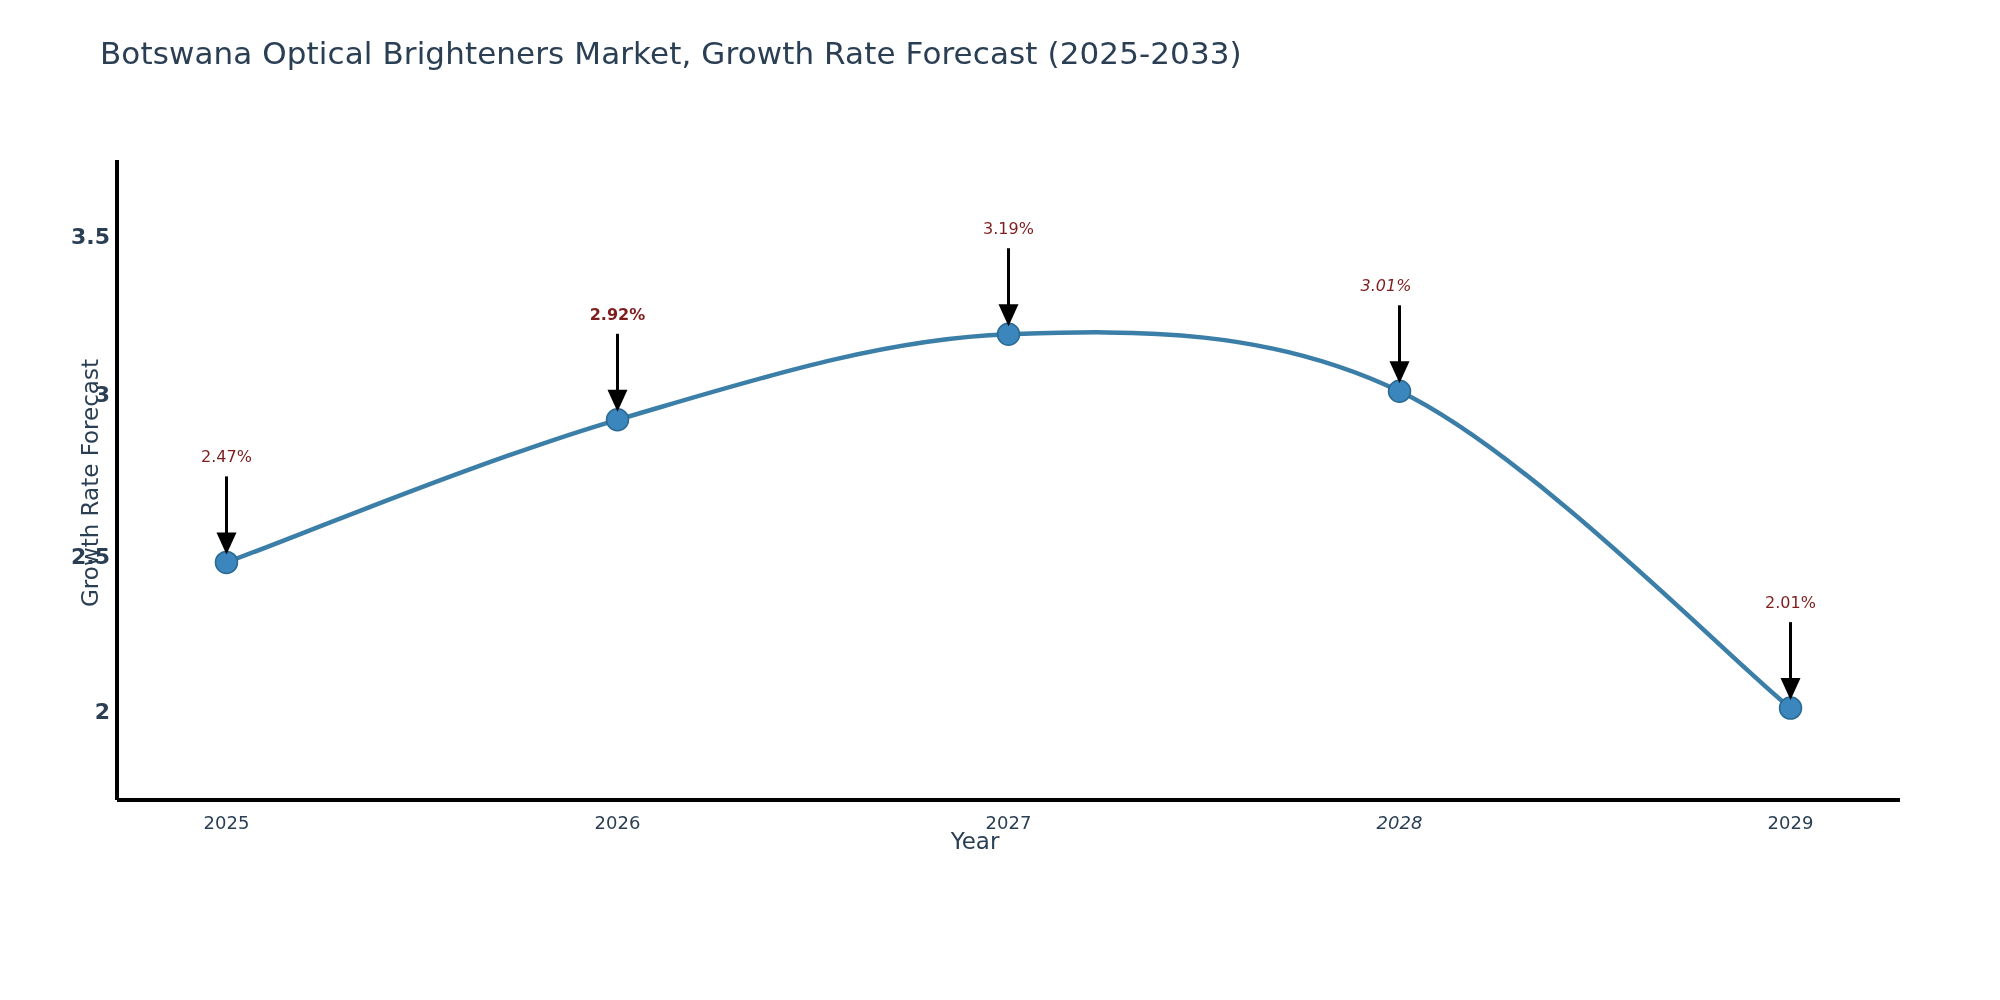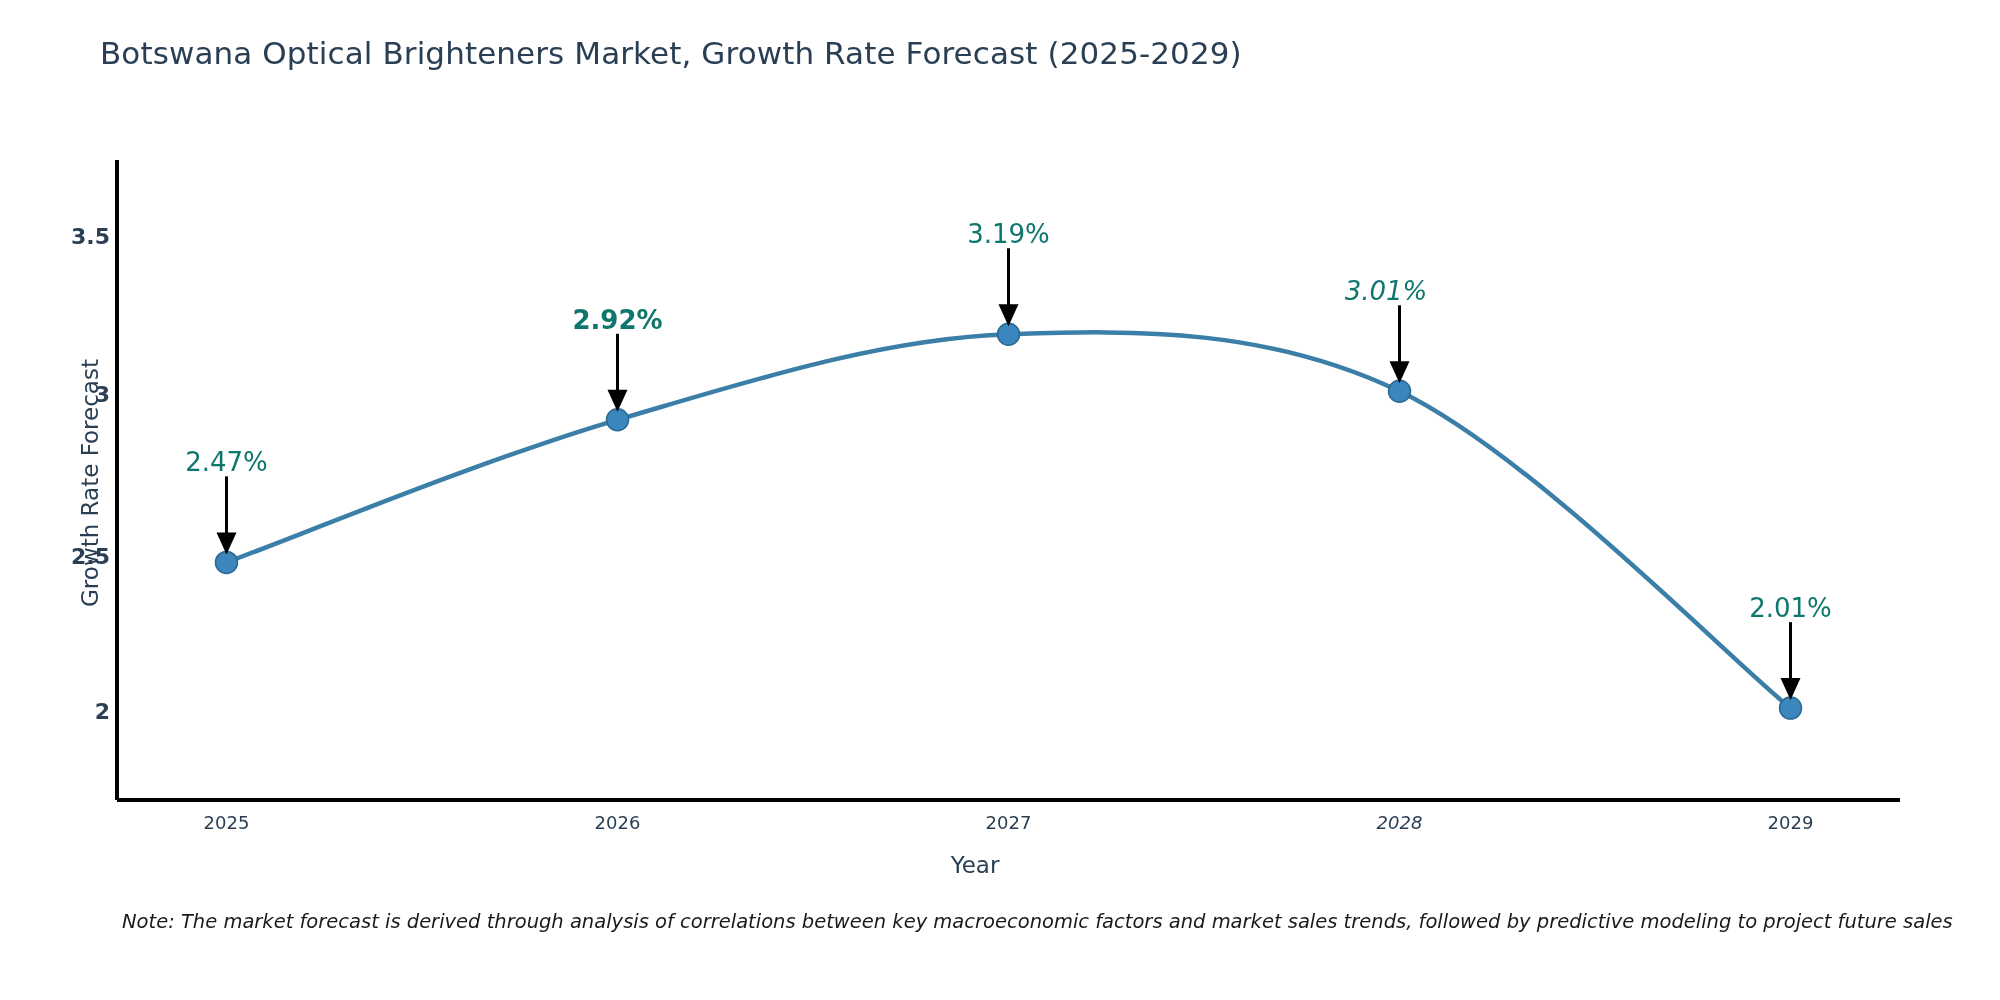--- a/index.html
+++ b/index.html
@@ -39,21 +39,21 @@
     text-align: center;
     transform: rotate(-90deg);
     transform-origin: center center;
     font-size: 23px;
     color: #2a3f54;
     white-space: nowrap;
   }
   .x-axis-title {
     position: absolute;
     left: 0;
-    top: 852px;
+    top: 828px;
     width: 2000px;
     text-align: center;
     font-size: 23px;
     color: #2a3f54;
   }
   .x-axis-title span { position: relative; left: -25px; }
   .tick-label-y {
     position: absolute;
     right: 0;
     width: 70px;
@@ -83,39 +83,39 @@
     left: 122px;
     top: 910px;
     font-size: 19.5px;
     font-style: italic;
     color: #1a1a1a;
     white-space: nowrap;
     font-family: "DejaVu Sans", sans-serif;
   }
   .annotation {
     position: absolute;
-    font-size: 26px;
-    color: #0f766e;
+    font-size: 16px;
+    color: #7f1d1d;
     white-space: nowrap;
     transform: translateX(-50%);
   }
   svg.plot {
     position: absolute;
     left: 0; top: 0;
     width: 2000px;
     height: 1000px;
     overflow: visible;
   }
 </style>
 </head>
 <body>
 
 <div id="figure">
 
-  <div class="chart-title">Botswana Optical Brighteners Market, Growth Rate Forecast (2025-2029)</div>
+  <div class="chart-title">Botswana Optical Brighteners Market, Growth Rate Forecast (2025-2033)</div>
 
   <div class="y-axis-title">Growth Rate Forecast</div>
 
   <div class="y-ticks-holder">
     <div class="tick-label-y" id="yt0" style="top: 236.04px;">3.5</div>
     <div class="tick-label-y" id="yt1" style="top: 394.455px;">3</div>
     <div class="tick-label-y" id="yt2" style="top: 556px;">2.5</div>
     <div class="tick-label-y" id="yt3" style="top: 711.287px;">2</div>
   </div>
 
@@ -153,15 +153,14 @@
   </svg>
 
   <div id="annotations">
       <div class="annotation" style="left: 226.482px; top: 447.376px;">2.47%</div>
       <div class="annotation" style="left: 617.491px; top: 304.802px; font-weight: bold;">2.92%</div>
       <div class="annotation" style="left: 1008.5px; top: 219.257px;">3.19%</div>
       <div class="annotation" style="left: 1386px; top: 276.287px; font-style: italic;">3.01%</div>
       <div class="annotation" style="left: 1790.52px; top: 593.119px;">2.01%</div>
     </div>
 
-  <div class="note">Note: The market forecast is derived through analysis of correlations between key macroeconomic factors and market sales trends, followed by predictive modeling to project future sales</div>
 
 </div>
 
 </body></html>

